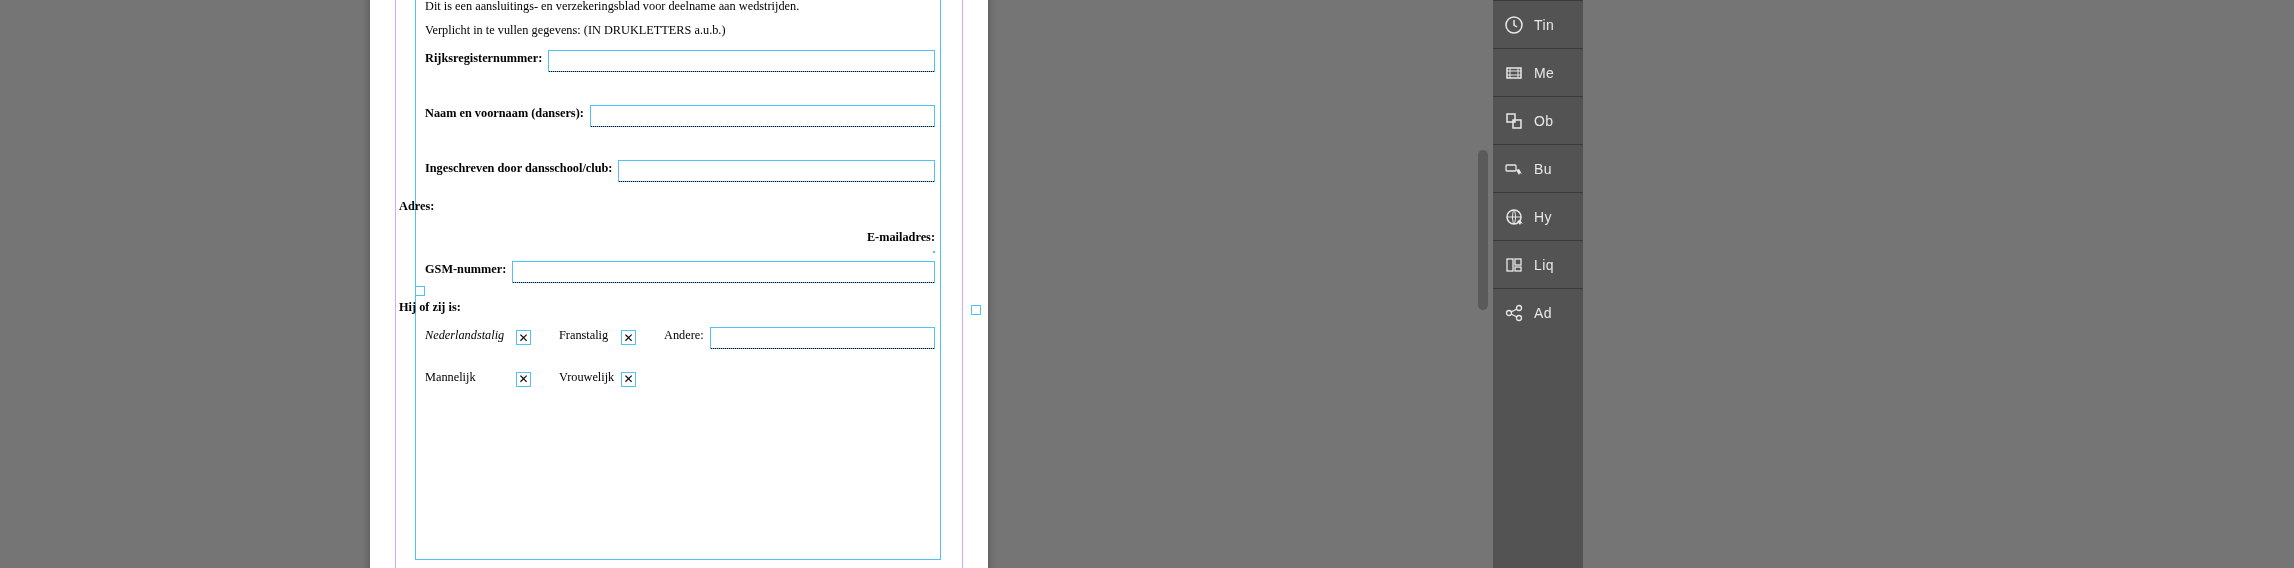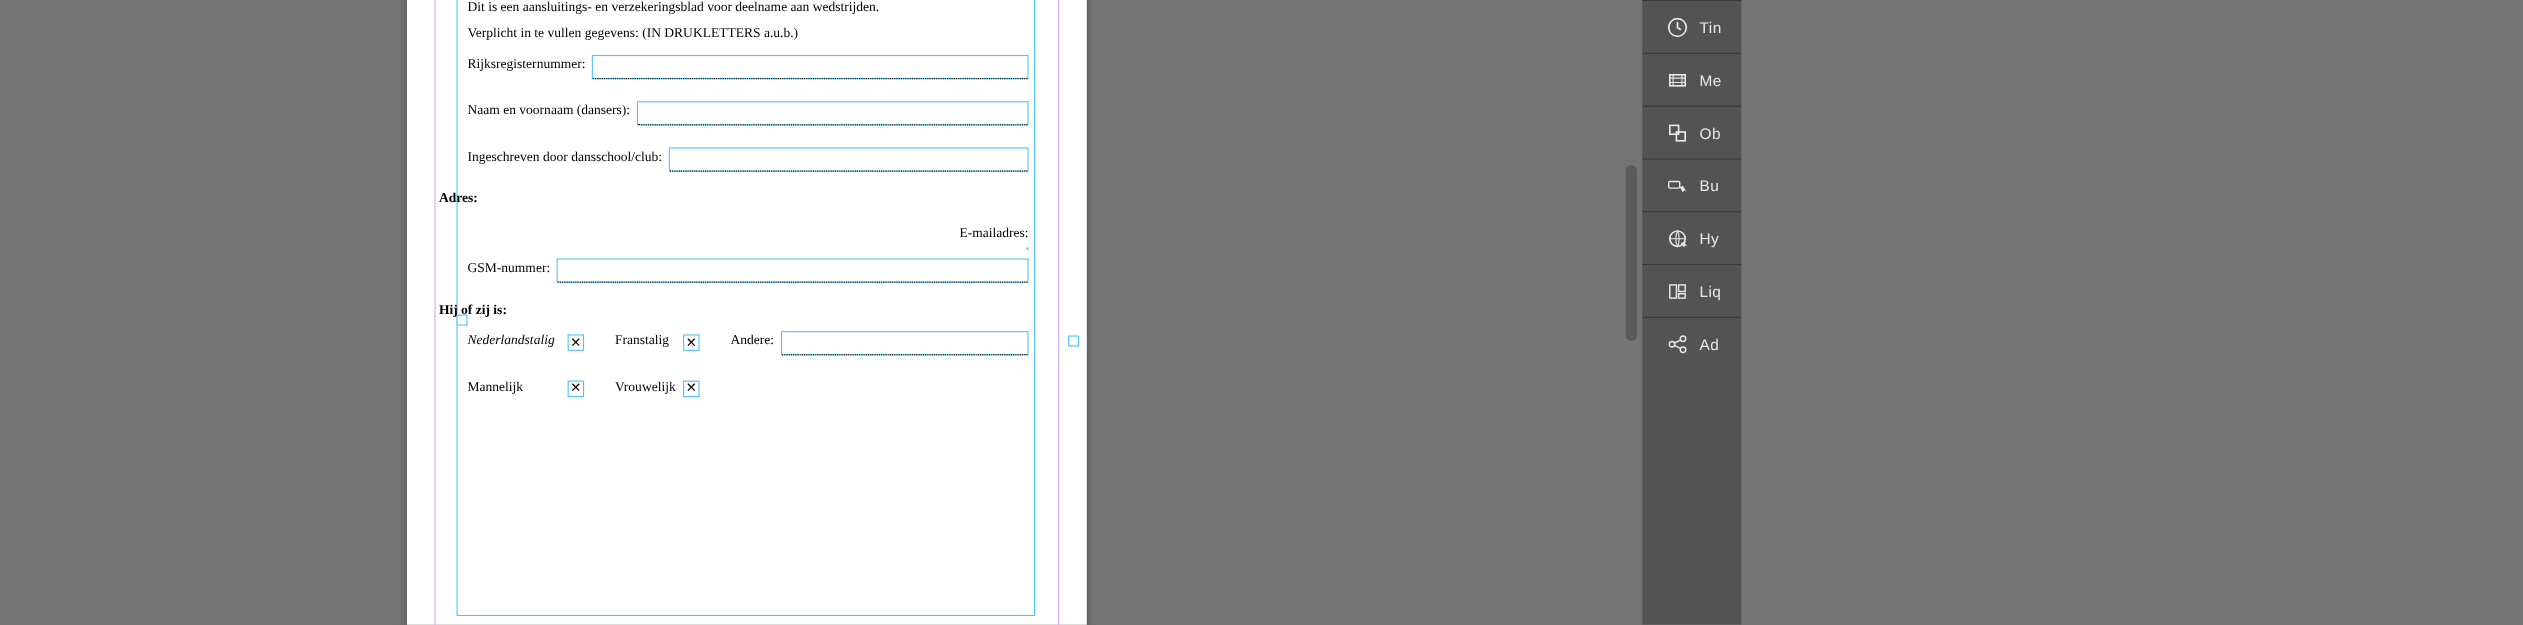--- a/index.html
+++ b/index.html
@@ -74,22 +74,22 @@
   font-size: 12.3px;
   color: #000;
   line-height: 1.45;
 }
 
 .row {
   display: flex;
   align-items: flex-end;
   margin-bottom: 6px;
 }
-.row.gap-top { margin-top: 20px; align-items: flex-end; }
-.lbl { font-weight: normal; white-space: nowrap; }
+.row.gap-top { margin-top: 33px; align-items: flex-end; }
+.lbl { font-weight: bold; white-space: nowrap; }
 .lbl.nb { font-weight: normal; }
 .lbl.section { font-weight: bold; margin-left: -26px; padding-top: 14px; padding-bottom: 6px; }
 
 .field {
   flex: 1;
   height: 22px;
   border: 1px solid #4fc3f7;
   margin-left: 6px;
   position: relative;
   top: 4px;
@@ -141,21 +141,21 @@
   top: 0;
   bottom: 0;
   width: 90px;
   background: #535353;
 }
 
 .panel-btn {
   display: flex;
   align-items: center;
   height: 48px;
-  padding: 0 22px;
+  padding: 0 11px;
   color: #e8e8e8;
   font-family: "Segoe UI", sans-serif;
   font-size: 14px;
   letter-spacing: 0.4px;
   border-top: 1px solid #3a3a3a;
   cursor: pointer;
   gap: 10px;
 }
 .panel-btn svg { flex: none; width: 20px; height: 20px; }
 </style>

